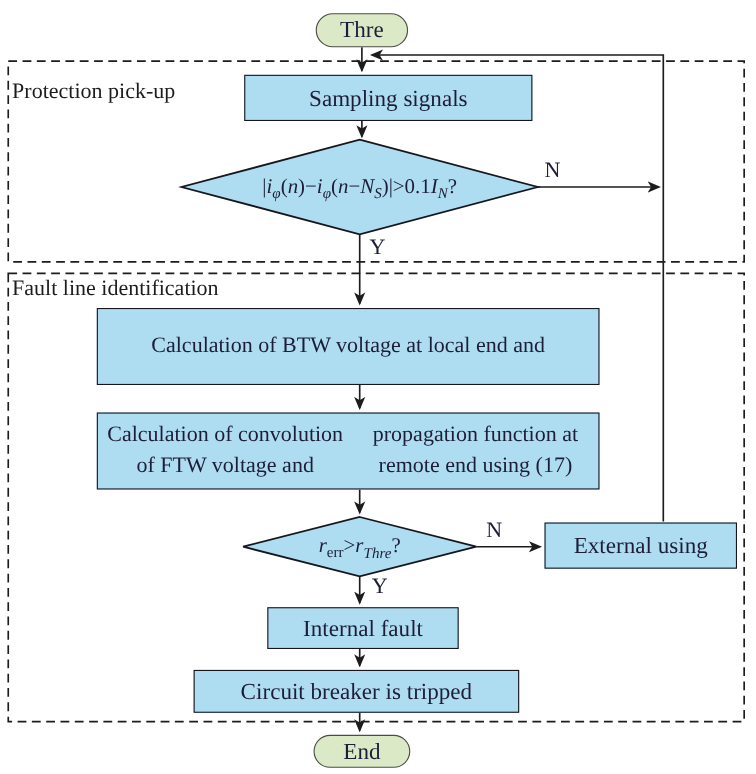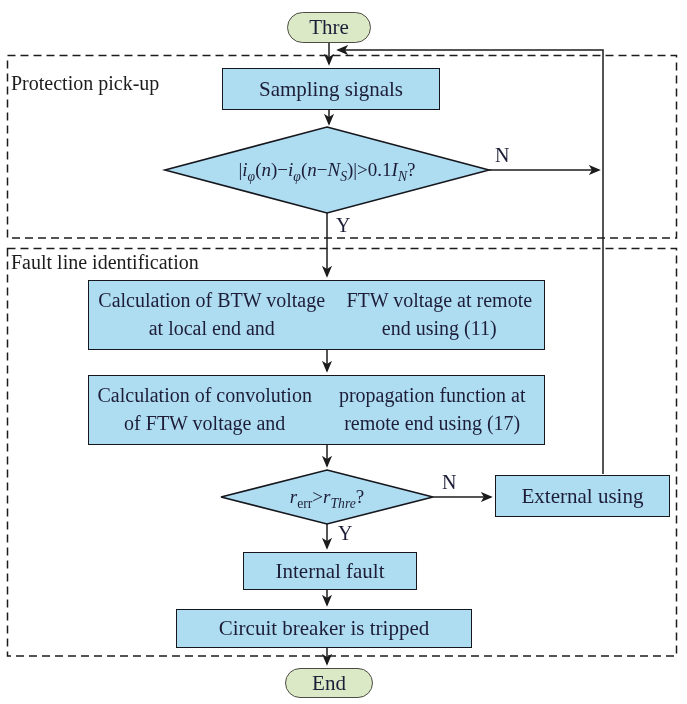--- a/index.html
+++ b/index.html
@@ -64,25 +64,24 @@
     <polygon points="327,127 489,170 327,213 165,170" style="fill:var(--box-fill);stroke:var(--box-border);stroke-width:1.6"></polygon>
     <polygon points="327,470 433,497 327,524 221,497" style="fill:var(--box-fill);stroke:var(--box-border);stroke-width:1.6"></polygon>
   </svg>
 
   <div class="node terminal" style="left:287px;top:12px;width:84px;height:31px">Thre</div>
   <div class="node terminal" style="left:285px;top:668px;width:88px;height:30px">End</div>
 
   <div class="section-label" style="left:11px;top:72px">Protection pick-up</div>
   <div class="section-label" style="left:11px;top:251px">Fault line identification</div>
 
-  <div class="node" style="left:222px;top:68px;width:218px;height:42px">Sampling signals</div>
+  <div class="node" style="left:222px;top:68px;width:262px;height:42px">Sampling signals</div>
 
   <div class="node multiline" style="left:88px;top:280px;width:457px;height:70px">
     <div>Calculation of BTW voltage at local end and</div>
-    <div>FTW voltage at remote end using (11)</div>
   </div>
 
   <div class="node multiline" style="left:88px;top:375px;width:457px;height:70px">
     <div>Calculation of convolution of FTW voltage and</div>
     <div>propagation function at remote end using (17)</div>
   </div>
 
   <div class="node" style="left:495px;top:475px;width:175px;height:42px">External using</div>
 
   <div class="node" style="left:243px;top:552px;width:174px;height:38px">Internal fault</div>

